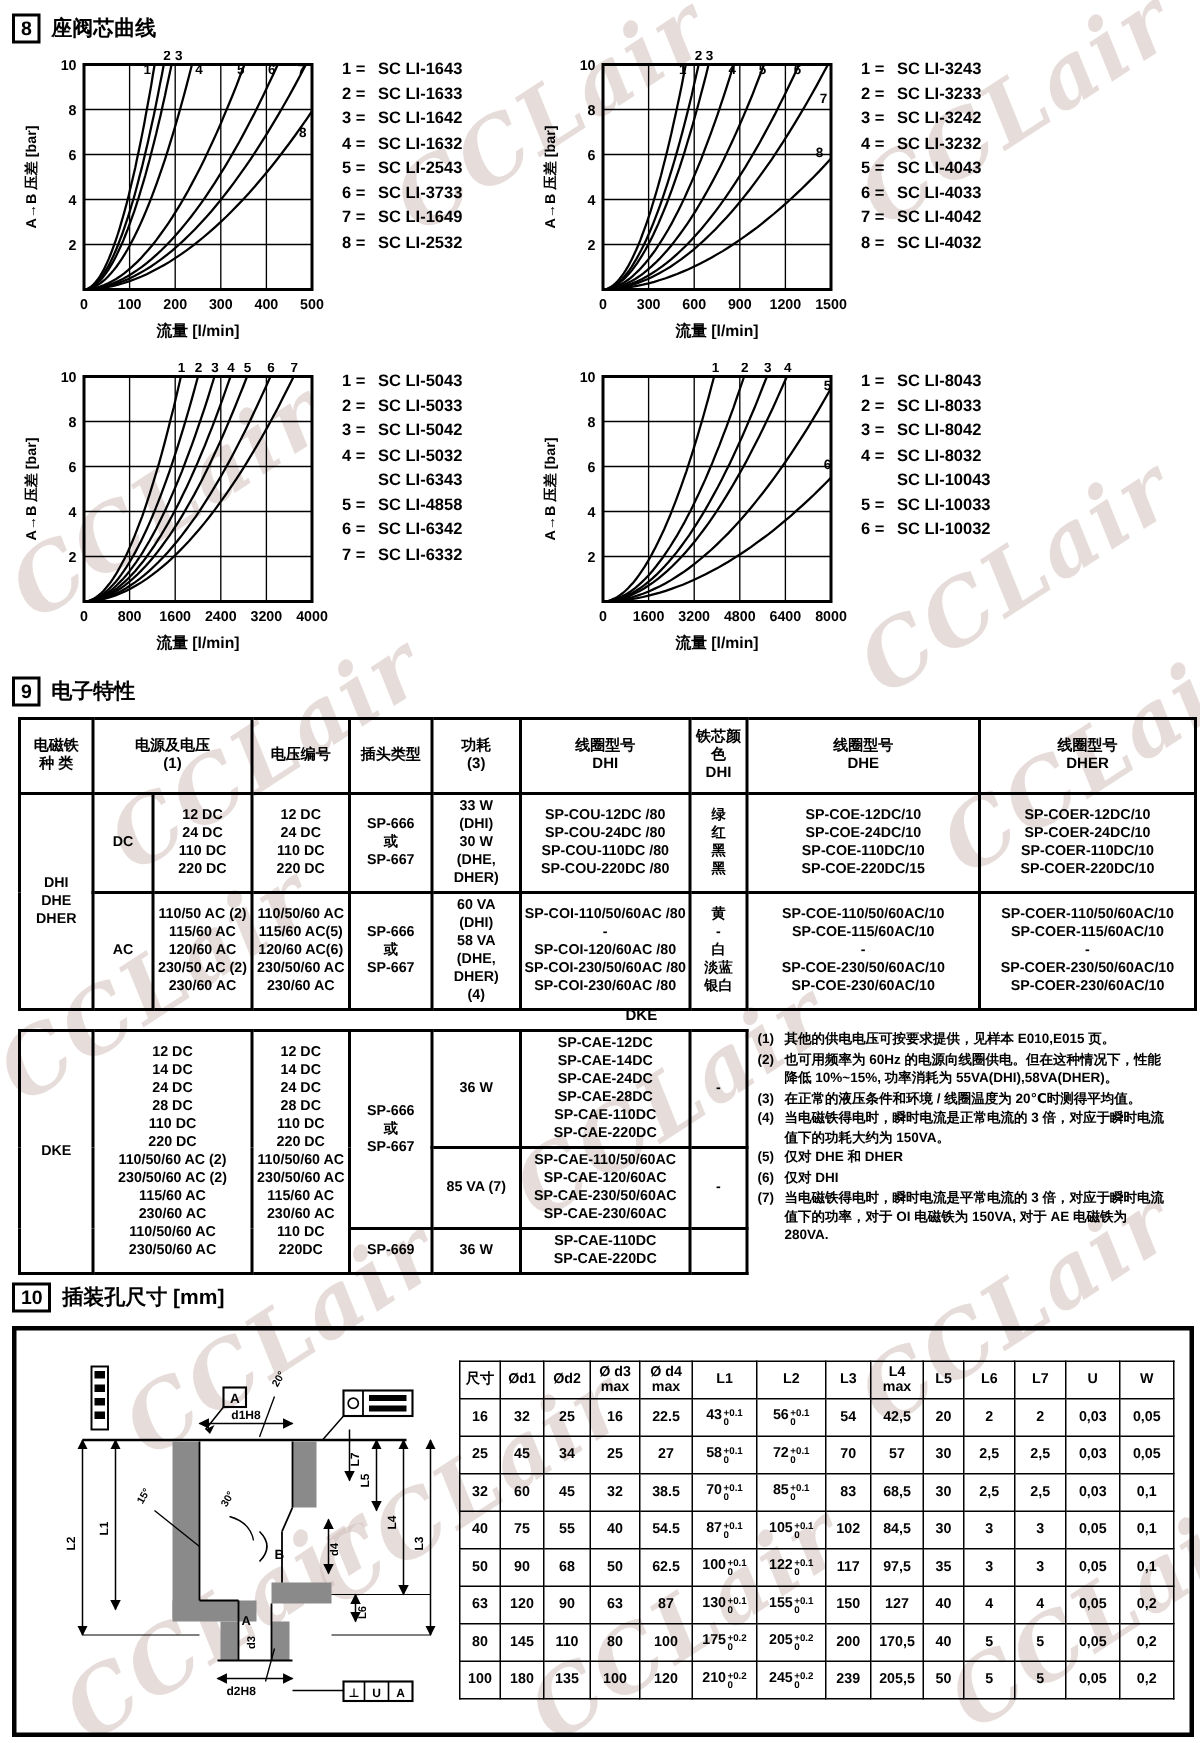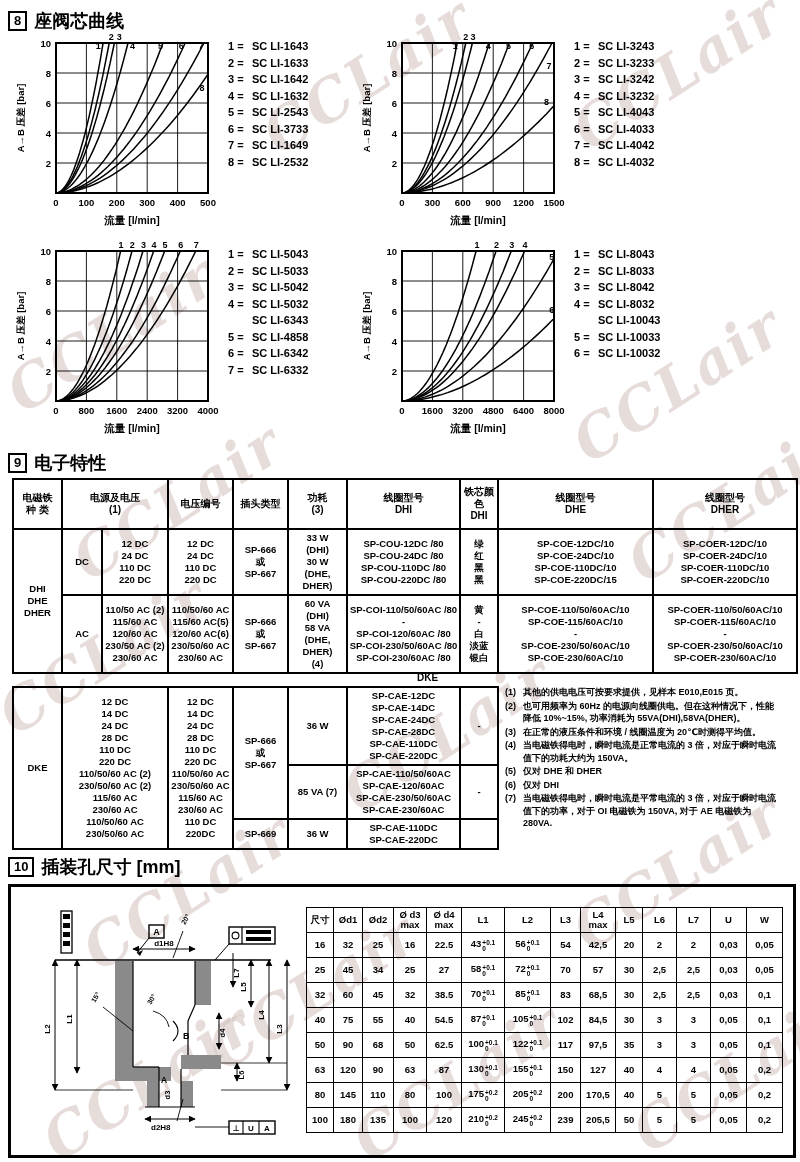--- a/index.html
+++ b/index.html
@@ -3,21 +3,21 @@
 <meta charset="utf-8">
 <style>
   html,body{margin:0;padding:0;background:#f2f0ee;}
   .page{position:relative;width:800px;height:1162px;background:#ffffff;overflow:hidden;
         font-family:"Liberation Sans","DejaVu Sans",sans-serif;color:#000;}
   .wm{position:absolute;font-family:"DejaVu Serif",serif;font-style:italic;font-weight:bold;
       font-size:58px;color:#cfbcb8;opacity:.5;transform:rotate(-33deg);letter-spacing:2px;
       z-index:0;pointer-events:none;white-space:nowrap;}
   .sec-head{position:absolute;display:flex;align-items:center;gap:7px;z-index:2;}
   .sec-num{border:2px solid #000;font-weight:bold;font-size:13px;padding:0 4px;line-height:16px;}
-  .sec-title{font-weight:bold;font-size:18px;}
+  .sec-title{font-weight:bold;font-size:14px;}
   .chart{position:absolute;z-index:1;}
   .legend{position:absolute;z-index:1;font-size:11px;font-weight:bold;line-height:16.5px;}
   .lg-line{display:flex;}
   .lg-n{width:24px;flex:0 0 24px;}
   .lg-t{white-space:pre-line;}
   
   .etabwrap{position:absolute;left:12px;top:478px;z-index:1;}
   table.etab{border-collapse:collapse;table-layout:fixed;}
   table.etab td{border:2px solid #000;text-align:center;vertical-align:middle;
     font-size:9.5px;font-weight:bold;line-height:12px;white-space:pre-line;padding:2px 1px;}

